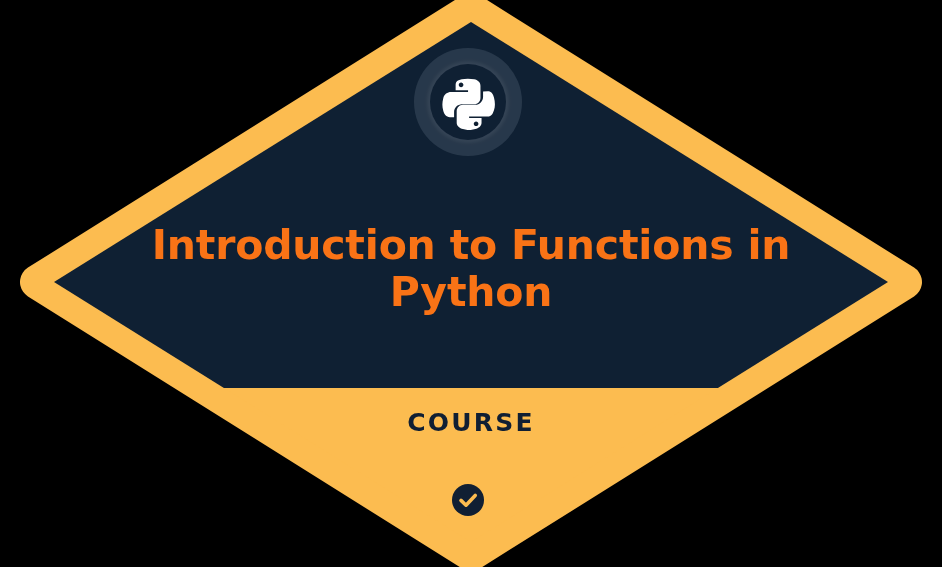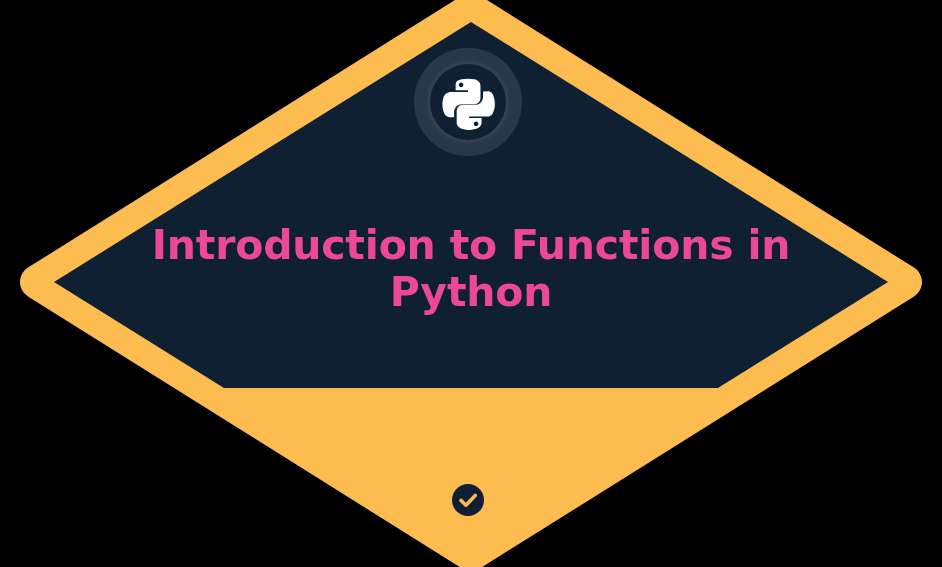--- a/index.html
+++ b/index.html
@@ -67,21 +67,21 @@
     width: 56px; height: 56px;
   }
 
   
   #course-title {
     position: absolute;
     left: 120px;
     top: 222px;
     width: 702px;
     text-align: center;
-    color: #ec4899;
+    color: #f97316;
     font-family: "DejaVu Sans", "Liberation Sans", sans-serif;
     font-size: 41px;
     font-weight: 700;
     line-height: 47px;
     letter-spacing: -0.2px;
     white-space: pre-line;
   }
 
   
   #status-block {
@@ -146,20 +146,21 @@
       <g fill="#ffffff">
         <path d="M54.6 9.2c-4.2 0-8.2.36-11.7 1-10.3 1.82-12.2 5.63-12.2 12.65v9.28h24.4v3.1H21.6c-7.08 0-13.3 4.26-15.2 12.35-2.24 9.28-2.34 15.08 0 24.78 1.72 7.2 5.85 12.35 12.9 12.35h8.38V74.6c0-8 6.93-15.07 15.2-15.07h24.4c6.77 0 12.2-5.57 12.2-12.36V22.85c0-6.6-5.56-11.55-12.2-12.65-4.2-.69-8.55-1.01-12.68-1zM41.4 16.67c2.52 0 4.58 2.1 4.58 4.67 0 2.56-2.06 4.63-4.58 4.63-2.53 0-4.58-2.07-4.58-4.63 0-2.58 2.05-4.67 4.58-4.67z"></path>
         <path d="M84.6 34.23v10.8c0 8.34-7.08 15.36-15.2 15.36H45c-6.67 0-12.2 5.7-12.2 12.36v23.16c0 6.6 5.73 10.47 12.2 12.36 7.75 2.28 15.19 2.69 24.4 0 6.17-1.78 12.2-5.38 12.2-12.36v-9.28H57.2v-3.1h36.6c7.1 0 9.74-4.94 12.2-12.35 2.55-7.63 2.44-14.97 0-24.78-1.75-7.03-5.1-12.35-12.2-12.35zm-13.7 58.83c2.53 0 4.58 2.07 4.58 4.63 0 2.58-2.05 4.67-4.58 4.67-2.52 0-4.58-2.1-4.58-4.67 0-2.56 2.06-4.63 4.58-4.63z"></path>
       </g>
     </svg>
   </div>
 
   <div id="course-title">Introduction to Functions in Python</div>
 
   <div id="status-block">
+    <div class="status-line">COURSE</div>
   </div>
 
   <svg id="complete-check" viewBox="0 0 34 34">
     <circle cx="17" cy="17" r="16" fill="#101f33"></circle>
     <path d="M10 17.4 L15 22.2 L24.2 12.4" fill="none" stroke="#fcbc50" stroke-width="3.6" stroke-linecap="round" stroke-linejoin="round"></path>
   </svg>
 
 </div>
 
 </body></html>

